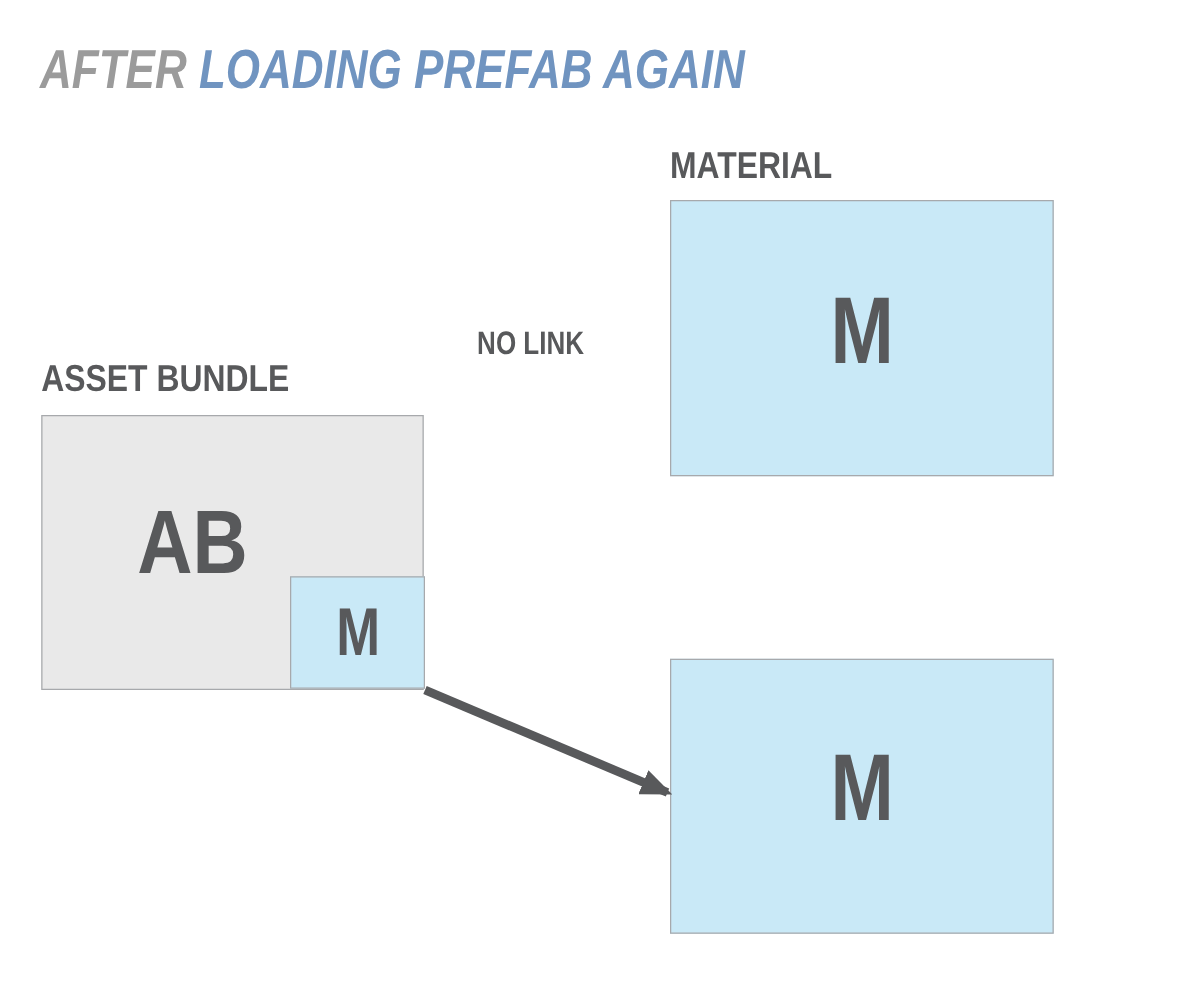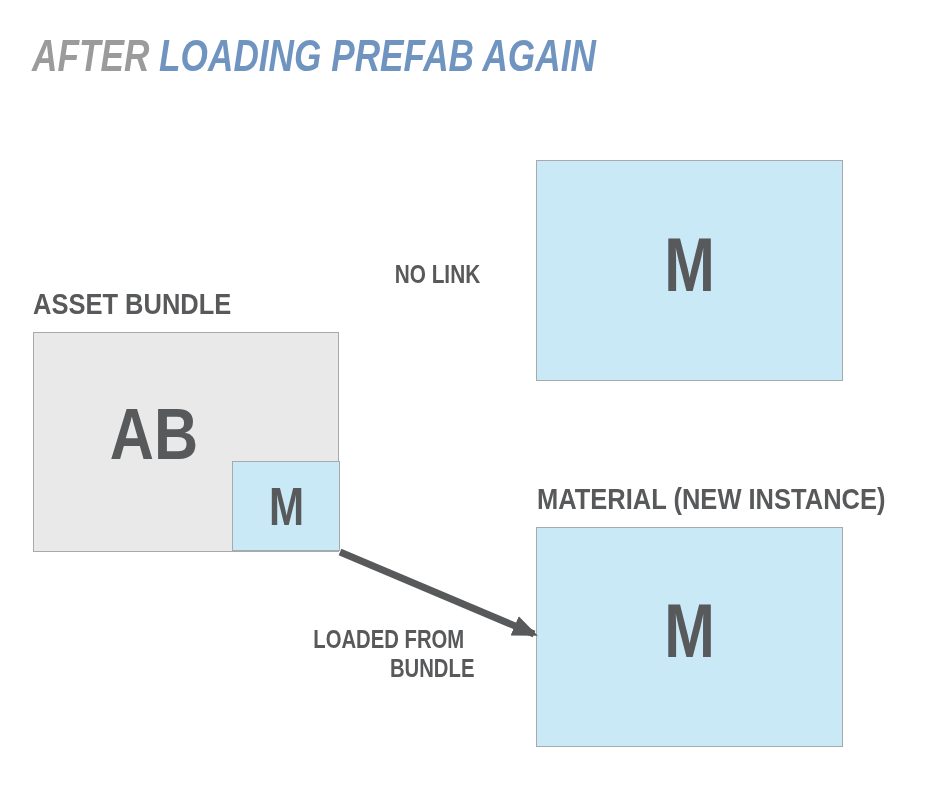--- a/index.html
+++ b/index.html
@@ -27,21 +27,21 @@
     font-size:44px;font-weight:bold;line-height:44px;letter-spacing:0;font-style:italic;
   }
   .title .muted{color:var(--muted-gray);}
   .title .accent{color:var(--accent-blue);}
   .section-label{
     font-size:30px;font-weight:bold;line-height:30px;color:var(--text-dark);
   }
   .section-label .cond{transform:scaleX(0.85);}
   .note{
     font-size:26px;font-weight:bold;line-height:29px;color:var(--text-dark);
-    text-align:right;
+    text-align:left;
   }
   .box{
     box-sizing:border-box;
     border:1.5px solid var(--box-border);
     display:flex;align-items:center;justify-content:center;
   }
   .box-blue{background:var(--box-blue-fill);}
   .box-gray{background:var(--box-gray-fill);}
   .letter{color:var(--text-dark);font-weight:bold;}
   .letter-lg{font-size:76px;line-height:76px;}
@@ -59,20 +59,23 @@
 <div class="stage">
 
   <div class="abs title">
     <span class="cond">
       <span class="muted">AFTER</span>
       <span> </span>
       <span class="accent">LOADING PREFAB AGAIN</span>
     </span>
   </div>
 
+  <div class="abs section-label" style="left:536px;top:118px;">
+    <span class="cond">MATERIAL</span>
+  </div>
   <div class="abs box box-blue material-top-box">
     <span class="letter letter-lg cond-c" style="margin-bottom:12px;">M</span>
   </div>
 
   <div class="abs note" style="left:371px;top:260px;width:120px;">
     <span class="cond-c">NO LINK</span>
   </div>
 
   <div class="abs section-label" style="left:33px;top:289px;text-align:right;">
     <span class="cond">ASSET BUNDLE</span>
@@ -86,25 +89,18 @@
 
   <svg class="abs arrow-layer" width="950" height="800" viewBox="0 0 950 800" xmlns="http://www.w3.org/2000/svg">
     <defs>
       <marker id="ah" markerWidth="3.6" markerHeight="3" refX="3" refY="1.5" orient="auto">
         <polygon points="0 0, 3.6 1.5, 0 3" fill="var(--arrow)"></polygon>
       </marker>
     </defs>
     <line x1="340" y1="552" x2="534" y2="634" stroke="var(--arrow)" stroke-width="7" marker-end="url(#ah)"></line>
   </svg>
 
-  <div class="abs note" style="left:286px;top:625px;width:200px;">
-    <div><span class="cond-c" style="transform:scaleX(0.78);">LOADED FROM</span></div>
-    <div><span class="cond-c" style="transform:scaleX(0.78);">BUNDLE</span></div>
-  </div>
 
-  <div class="abs section-label" style="left:537px;top:484px;">
-    <span class="cond">MATERIAL (NEW INSTANCE)</span>
-  </div>
   <div class="abs box box-blue material-new-box">
     <span class="letter letter-lg cond-c" style="margin-bottom:12px;">M</span>
   </div>
 
 </div>
 
 </body></html>

